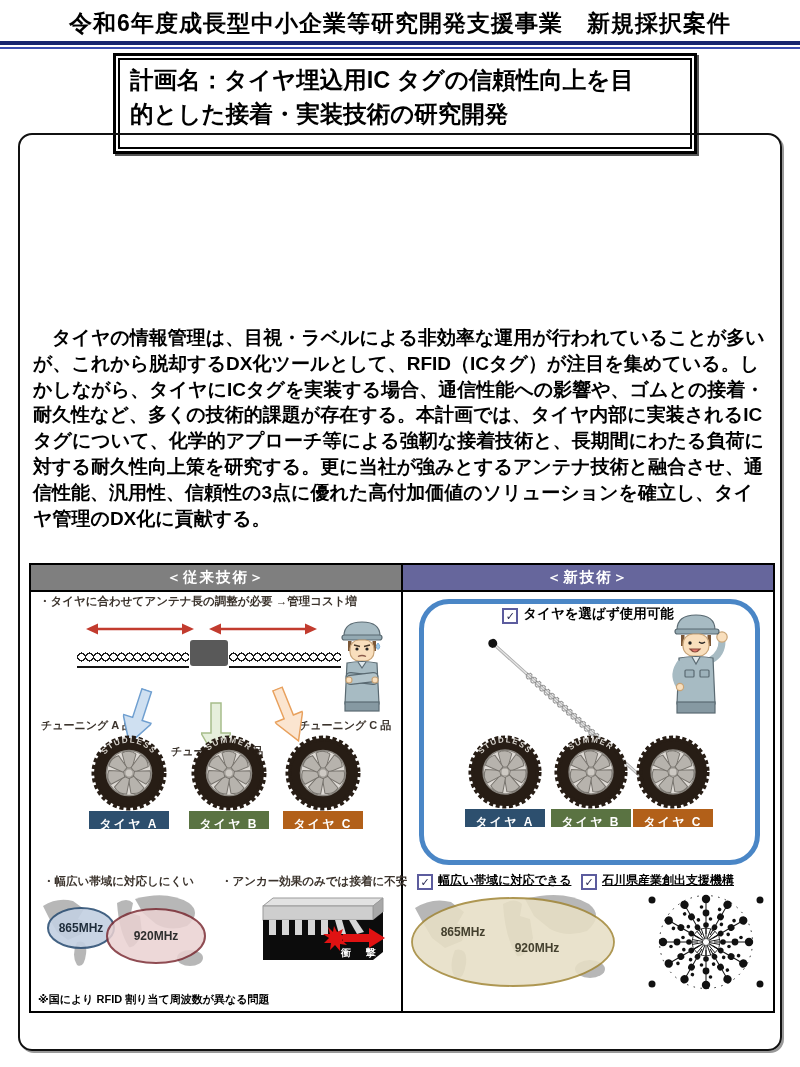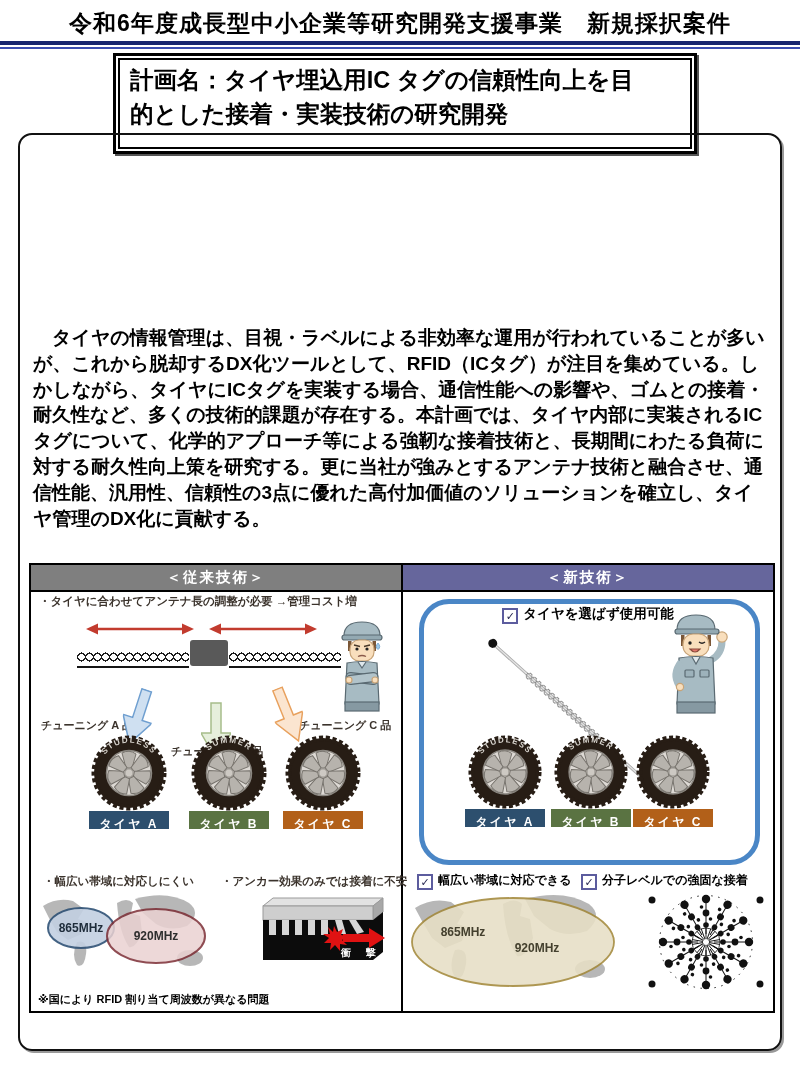--- a/index.html
+++ b/index.html
@@ -49,21 +49,21 @@
   .check-top{position:absolute;left:0;right:0;top:13px;text-align:center;font-size:13.5px;font-weight:bold;}
   .cb{display:inline-block;width:12px;height:12px;border:2px solid #5c5c9e;background:#fff;color:#26264f;
       font-size:11px;line-height:12px;font-weight:bold;vertical-align:-2px;margin-right:5px;text-align:center;}
   .antenna{position:absolute;left:86px;top:46px;width:212px;height:9px;transform:rotate(42deg);transform-origin:3px 4px;display:flex;align-items:center;}
   .ant-dot{width:9px;height:9px;border-radius:50%;background:#111;}
   .ant-line{flex:1;height:3px;background:linear-gradient(180deg,#9a9a9a,#ececec 45%,#9a9a9a);}
   .ant-coil{position:absolute;left:50px;width:96px;height:13px;
       background-image:radial-gradient(circle at 3.5px 6.5px, transparent 2.2px, #8a8a8a 2.3px 3.3px, transparent 3.4px);
       background-size:6px 13px;background-repeat:repeat-x;}
   .nt1{left:62px;top:142px;} .nt2{left:148px;top:142px;} .nt3{left:230px;top:142px;}
-  .chk-row{font-size:12px;font-weight:bold;white-space:nowrap;}
+  .chk-row{font-size:12px;font-weight:bold;white-space:nowrap;text-decoration:underline;}
   .chk-band{left:14px;top:280px;} .chk-adh{left:178px;top:280px;}
   .map2{left:4px;top:296px;} .molecule{left:242px;top:298px;}
 </style>
 </head>
 <body>
 
 <svg width="0" height="0" style="position:absolute" aria-hidden="true">
   <defs>
     <path id="tire-arc" d="M9.5,44.2 A30,30 0 1 1 68.5,44.2"></path>
     <path id="spoke" d="M-3,-5 L-7,-20 Q0,-24 7,-19 L3,-5 Z"></path>
@@ -305,21 +305,21 @@
               <text font-size="8.2" font-weight="bold" fill="#d9d5cf" letter-spacing="1.5"><textPath href="#tire-arc" startOffset="50%" text-anchor="middle"></textPath></text>
               <use href="#wheel" x="39" y="39"></use>
             </svg>
             <div class="tire-label" style="background: rgb(178, 96, 25);">タイヤ C</div>
           </div>
 
           <div class="abs chk-row chk-band">
             <span class="cb">✓</span><span>幅広い帯域に対応できる</span>
           </div>
           <div class="abs chk-row chk-adh">
-            <span class="cb">✓</span><span>分子レベルでの強固な接着</span>
+            <span class="cb">✓</span><span>石川県産業創出支援機構</span>
           </div>
 
           <svg class="abs map2" width="228" height="112" viewBox="0 0 228 112">
             <g fill="#b4b4b4" opacity="0.95">
               <path d="M8,20 q17,-11 36,-6 l13,10 -7,12 10,3 -5,14 -17,7 -13,-10 -10,-17 z"></path>
               <path d="M48,62 q13,-3 11,14 q-3,18 -11,13 q-7,-10 0,-27 z"></path>
               <path d="M96,16 q12,-7 19,0 l-2,12 10,3 3,19 q-7,20 -16,18 q-12,-18 -14,-52 z"></path>
               <path d="M118,11 q38,-10 64,5 q15,12 -2,27 q-20,7 -37,-2 l-16,-13 z"></path>
               <ellipse cx="183" cy="81" rx="15" ry="9"></ellipse>
             </g>

